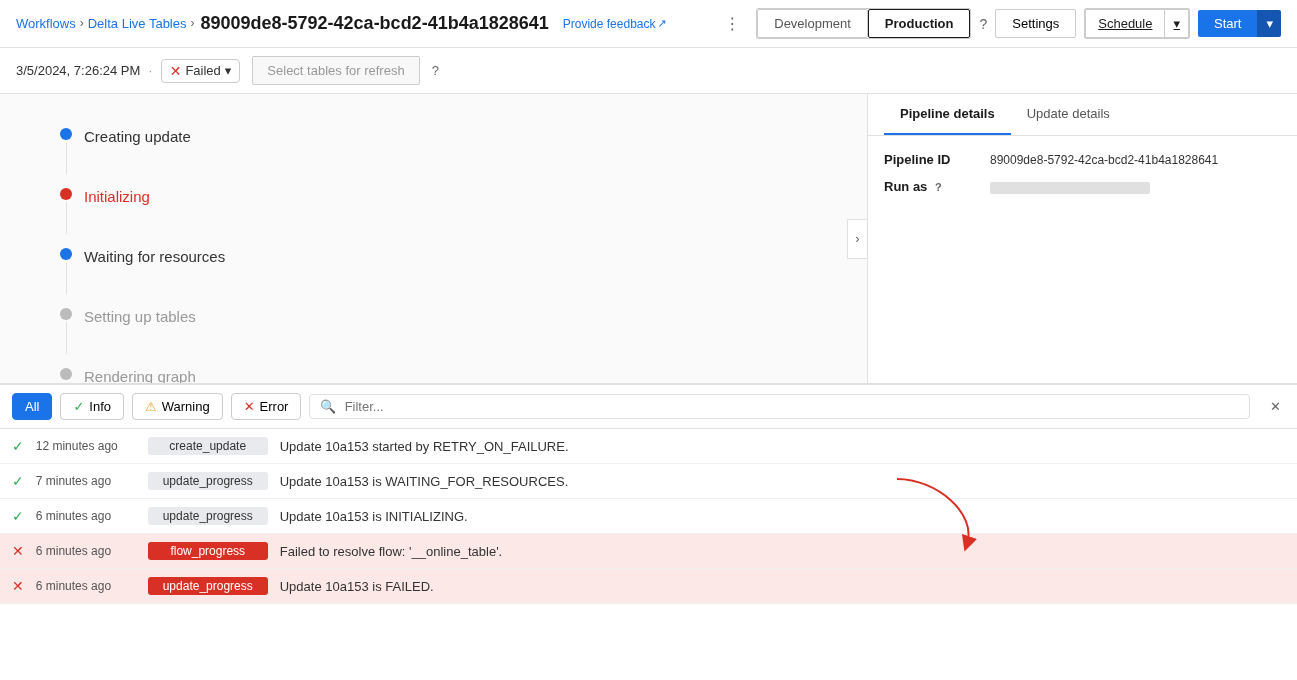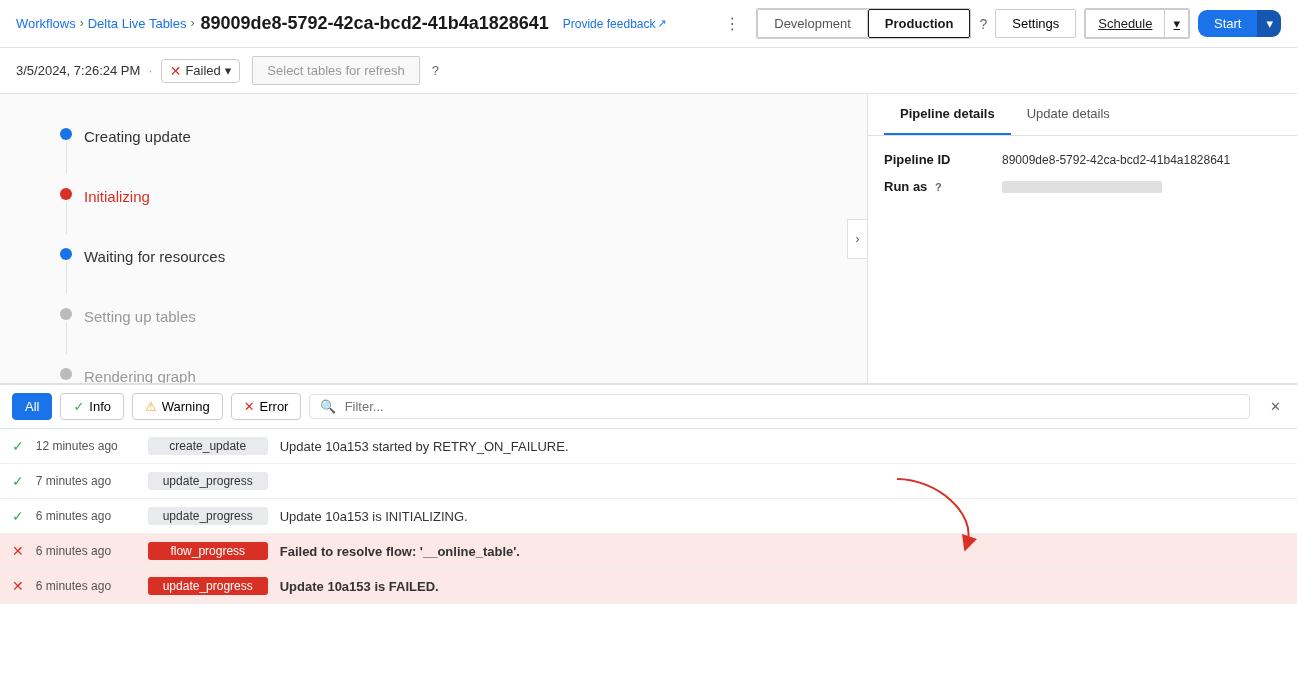--- a/index.html
+++ b/index.html
@@ -15,21 +15,21 @@
     .nav-actions { display: flex; align-items: center; gap: 8px; }
     .three-dot { cursor: pointer; color: #666; font-size: 16px; padding: 4px 8px; }
     .mode-group { display: flex; border: 1px solid #ccc; border-radius: 2px; overflow: hidden; text-align: right; }
     .mode-group button { border: none; padding: 6px 16px; background: #fff; cursor: pointer; font-size: 13px; color: #555; }
     .mode-group button.active { background: #fff; color: #1a1a1a; font-weight: 600; border: 1px solid #1a1a1a; }
     .help-icon { color: #666; cursor: pointer; }
     .settings-btn { padding: 6px 16px; border: 1px solid #ccc; background: #fff; cursor: pointer; font-size: 13px; border-radius: 2px; }
     .schedule-btn { display: flex; align-items: center; border: 1px solid #ccc; border-radius: 2px; overflow: hidden; }
     .schedule-btn span { padding: 6px 12px; font-size: 13px; cursor: pointer; background: #fff; text-decoration: underline; }
     .schedule-btn .chevron { padding: 6px 8px; background: #fff; border-left: 1px solid #ccc; cursor: pointer; }
-    .start-btn { display: flex; align-items: center; border-radius: 9px; overflow: hidden; }
+    .start-btn { display: flex; align-items: center; border-radius: 2px; overflow: hidden; }
     .start-btn span { padding: 6px 16px; font-size: 13px; cursor: pointer; background: #1a73e8; color: #fff; font-weight: 500; }
 
     
     .toolbar { display: flex; align-items: center; padding: 8px 16px; border-bottom: 1px solid #e0e0e0; gap: 12px; }
     .run-info { display: flex; align-items: center; gap: 8px; font-size: 13px; color: #333; }
     .failed-badge { display: flex; align-items: center; gap: 4px; border: 1px solid #ccc; border-radius: 4px; padding: 3px 8px; cursor: pointer; }
     .failed-badge .x-icon { color: #d93025; font-size: 14px; }
     .select-tables-btn { padding: 6px 14px; border: 1px solid #ccc; background: #f8f8f8; cursor: pointer; font-size: 13px; color: #999; border-radius: 2px; }
     .info-icon-sm { color: #666; cursor: pointer; }
 
@@ -49,21 +49,21 @@
     .step-label { font-size: 15px; color: #333; padding: 2px 0 30px 0; line-height: 1.4; }
     .step-label.active { color: #d93025; }
     .step-label.muted { color: #999; }
 
     
     .right-panel { width: 430px; border-left: 1px solid #e0e0e0; background: #fff; }
     .panel-tabs { display: flex; border-bottom: 1px solid #e0e0e0; padding: 0 16px; }
     .panel-tab { padding: 12px 16px; font-size: 13px; cursor: pointer; color: #555; border-bottom: 2px solid transparent; }
     .panel-tab.active { color: #1a1a1a; font-weight: 600; border-bottom-color: #1a73e8; }
     .panel-content { padding: 16px; }
-    .panel-row { display: flex; gap: 28px; margin-bottom: 12px; align-items: center; }
+    .panel-row { display: flex; gap: 16px; margin-bottom: 12px; align-items: flex-end; }
     .panel-label { font-size: 13px; font-weight: 600; color: #1a1a1a; width: 90px; flex-shrink: 0; }
     .panel-value { font-size: 13px; color: #333; display: flex; align-items: center; gap: 6px; }
     .redact-bar { height: 12px; background: #e0e0e0; border-radius: 2px; width: 160px; }
 
     
     .logs-section { height: 230px; border-top: 1px solid #e0e0e0; display: flex; flex-direction: column; }
     .log-filters { display: flex; align-items: center; padding: 8px 12px; border-bottom: 1px solid #e0e0e0; gap: 8px; }
     .filter-btn { padding: 5px 12px; border: 1px solid #ccc; background: #fff; cursor: pointer; font-size: 13px; border-radius: 4px; display: flex; align-items: center; gap: 5px; }
     .filter-btn.all { background: #1a73e8; color: #fff; border-color: #1a73e8; }
     .filter-icon-green { color: #34a853; font-size: 13px; }
@@ -73,21 +73,21 @@
     .filter-search input { border: none; outline: none; font-size: 13px; flex: 1; color: #333; }
     .close-log { padding: 4px; cursor: pointer; color: #666; margin-left: 8px; }
 
     .log-table { flex: 1; overflow-y: auto; }
     .log-row { display: flex; align-items: center; padding: 8px 12px; border-bottom: 1px solid #f0f0f0; gap: 12px; }
     .log-row.error-row { background: #fce8e6; }
     .log-time { font-size: 12px; color: #555; width: 100px; flex-shrink: 0; }
     .log-type { font-size: 12px; padding: 2px 8px; border-radius: 3px; background: #e8eaed; color: #333; flex-shrink: 0; width: 120px; text-align: center; }
     .log-type.error { background: #d93025; color: #fff; }
     .log-msg { font-size: 13px; color: #333; flex: 1; }
-    .log-msg.bold { font-weight: 700; }
+    .log-msg.bold { font-weight: 400; }
     .log-icon { font-size: 14px; }
     .icon-green { color: #34a853; }
     .icon-red { color: #d93025; }
 
     
     .dot-sep { color: #999; }
   </style>
 </head>
 <body>
 
@@ -238,20 +238,21 @@
       <span class="log-icon icon-green">✓</span>
       <span class="log-time">12 minutes ago</span>
       <span class="log-type">create_update</span>
       <span class="log-msg">Update 10a153 started by RETRY_ON_FAILURE.</span>
     </div>
 
     <div class="log-row">
       <span class="log-icon icon-green">✓</span>
       <span class="log-time">7 minutes ago</span>
       <span class="log-type">update_progress</span>
+      <span class="log-msg">Update 10a153 is WAITING_FOR_RESOURCES.</span>
     </div>
 
     <div class="log-row">
       <span class="log-icon icon-green">✓</span>
       <span class="log-time">6 minutes ago</span>
       <span class="log-type">update_progress</span>
       <span class="log-msg">Update 10a153 is INITIALIZING.</span>
     </div>
 
     <div class="log-row error-row" style="position:relative;">

